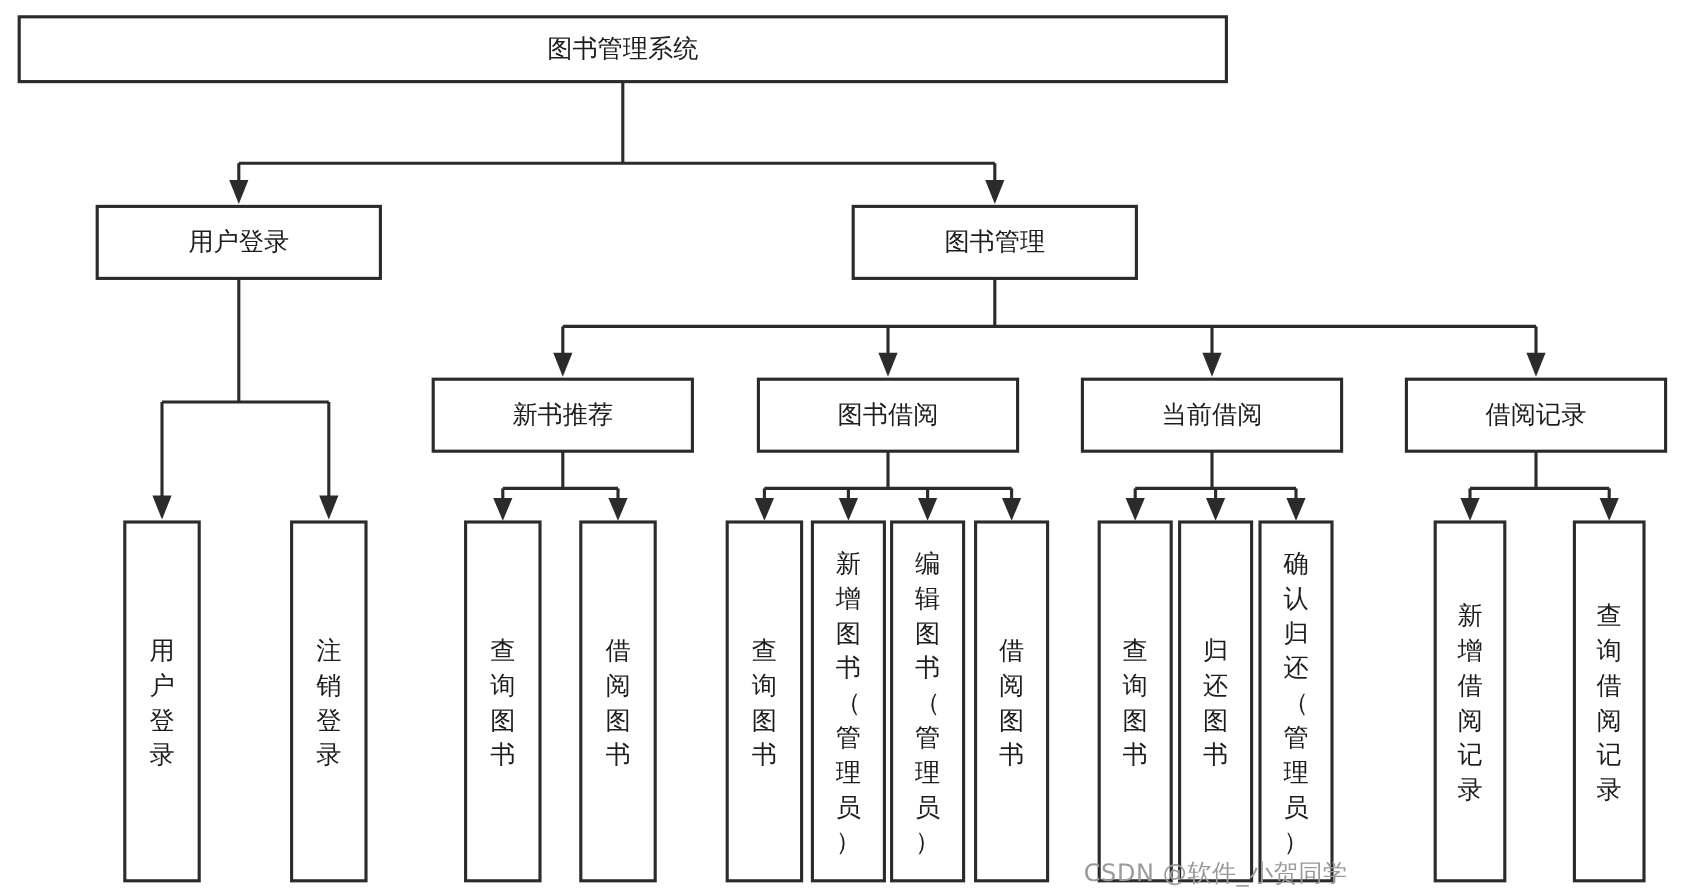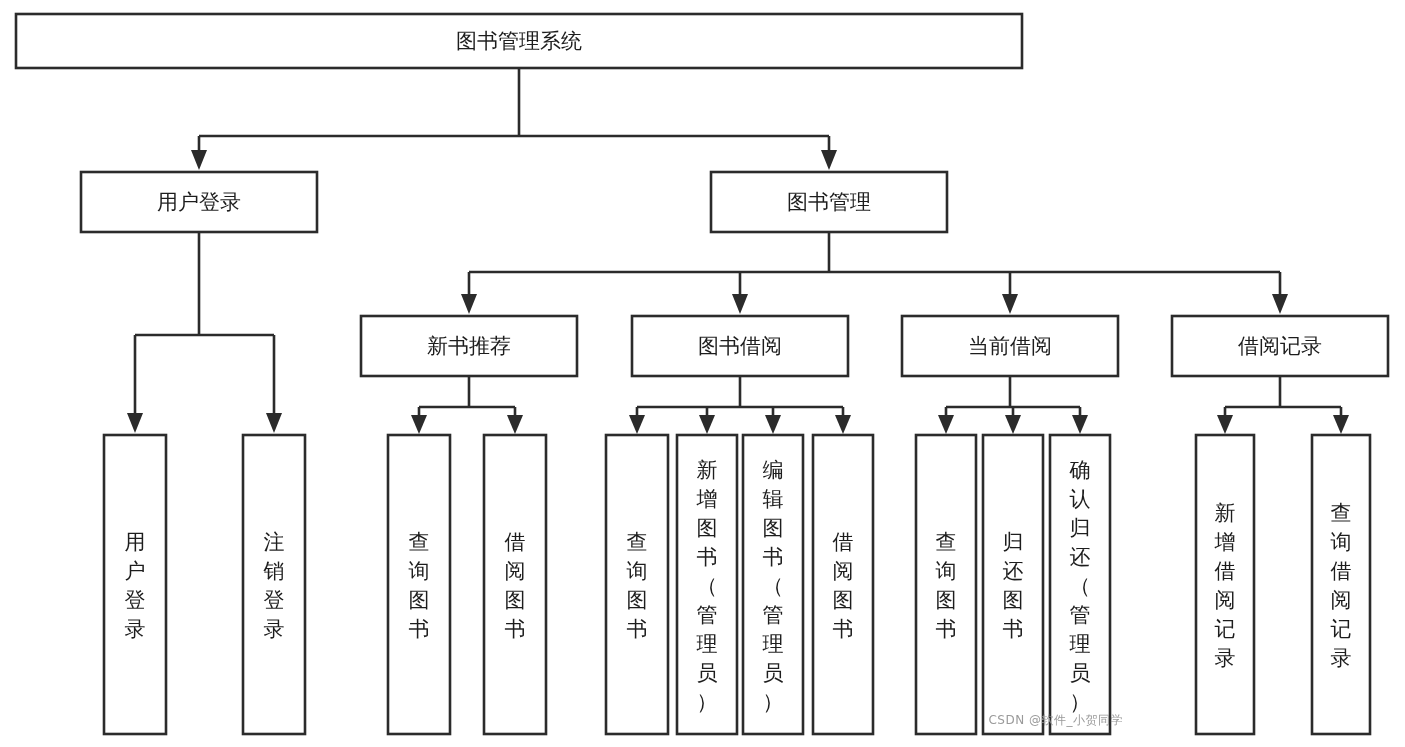--- a/index.html
+++ b/index.html
@@ -53,23 +53,23 @@
   }
   .node-label-v {
     font-family: "DejaVu Sans", "Liberation Sans", sans-serif;
     font-size: 21px;
     fill: #1d1d1d;
     text-anchor: middle;
   }
   .watermark {
     position: absolute;
     right: 10px;
-    bottom: 18px;
-    font-family: "DejaVu Sans", "Liberation Sans", sans-serif;
-    font-size: 12px;
+    bottom: 6px;
+    font-family: "DejaVu Sans", "Liberation Sans", sans-serif;
+    font-size: 20px;
     color: #9a9a9a;
     white-space: nowrap;
     letter-spacing: 0.5px;
     user-select: none;
   }
 </style>
 </head>
 <body>
 
 <div id="diagram-root">

